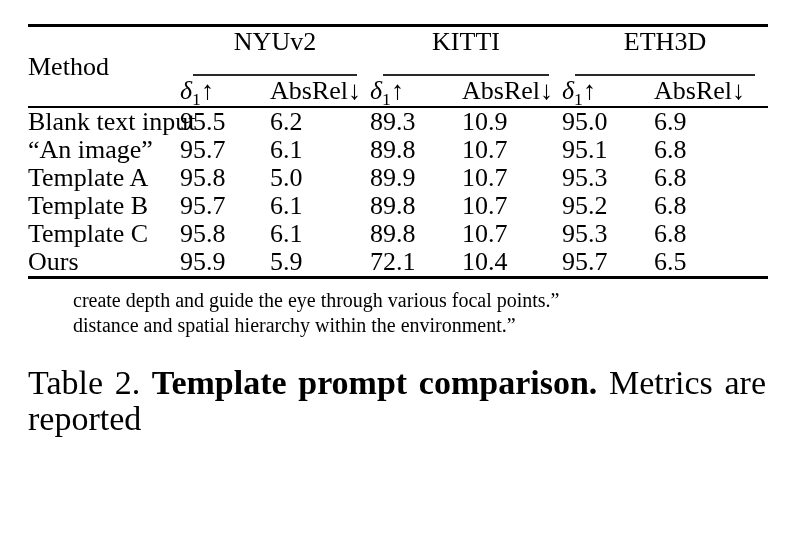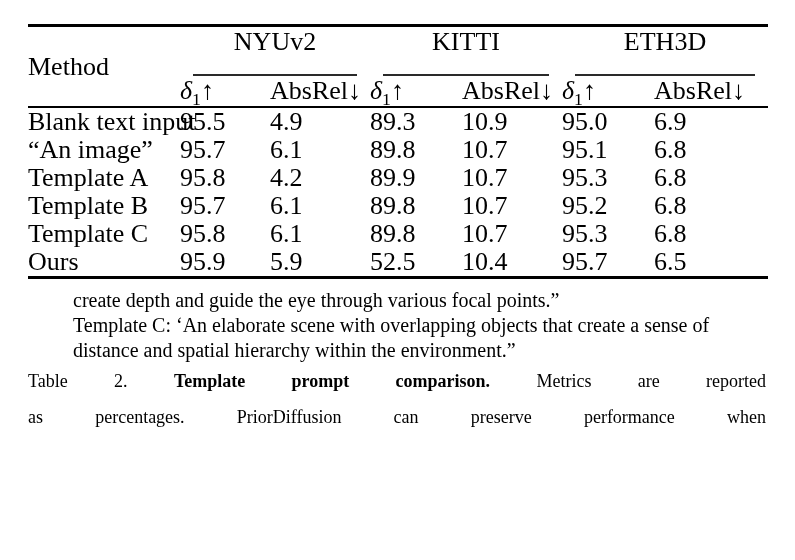--- a/index.html
+++ b/index.html
@@ -78,22 +78,23 @@
   
   .footnotes {
     margin: 9px 0 0 45px;
     font-size: 20px;
     line-height: 25px;
   }
   .footnote-line { white-space: nowrap; }
 
   
   .caption {
+    margin-top: 27px;
     width: 738px;
-    font-size: 18px;
+    font-size: 34px;
     line-height: 36px;
   }
   .caption-line.justified {
     text-align: justify;
     text-align-last: justify;
   }
   .caption .bold { font-weight: bold; }
 </style>
 </head>
 <body>
@@ -142,39 +143,39 @@
           </th>
           <th class="metric-hd">
             <span>AbsRel</span><span>↓</span>
           </th>
         </tr>
       </thead>
       <tbody>
           <tr>
             <td class="method-cell">Blank text input</td>
             <td class="value-cell">95.5</td>
-            <td class="value-cell">4.9</td>
+            <td class="value-cell">6.2</td>
             <td class="value-cell">89.3</td>
             <td class="value-cell">10.9</td>
             <td class="value-cell">95.0</td>
             <td class="value-cell">6.9</td>
           </tr>
           <tr>
             <td class="method-cell">“An image”</td>
             <td class="value-cell">95.7</td>
             <td class="value-cell">6.1</td>
             <td class="value-cell">89.8</td>
             <td class="value-cell">10.7</td>
             <td class="value-cell">95.1</td>
             <td class="value-cell">6.8</td>
           </tr>
           <tr>
             <td class="method-cell">Template A</td>
             <td class="value-cell">95.8</td>
-            <td class="value-cell">4.2</td>
+            <td class="value-cell">5.0</td>
             <td class="value-cell">89.9</td>
             <td class="value-cell">10.7</td>
             <td class="value-cell">95.3</td>
             <td class="value-cell">6.8</td>
           </tr>
           <tr>
             <td class="method-cell">Template B</td>
             <td class="value-cell">95.7</td>
             <td class="value-cell">6.1</td>
             <td class="value-cell">89.8</td>
@@ -188,37 +189,35 @@
             <td class="value-cell">6.1</td>
             <td class="value-cell">89.8</td>
             <td class="value-cell">10.7</td>
             <td class="value-cell">95.3</td>
             <td class="value-cell">6.8</td>
           </tr>
           <tr class="bold-row">
             <td class="method-cell">Ours</td>
             <td class="value-cell">95.9</td>
             <td class="value-cell">5.9</td>
-            <td class="value-cell">52.5</td>
+            <td class="value-cell">72.1</td>
             <td class="value-cell">10.4</td>
             <td class="value-cell">95.7</td>
             <td class="value-cell">6.5</td>
           </tr>
         </tbody>
     </table>
 
     <div class="footnotes">
       <div class="footnote-line">create depth and guide the eye through various focal points.”</div>
-      <div class="footnote-line">Template C: ‘An elaborate scene with overlapping objects that create a sense of</div>
       <div class="footnote-line">distance and spatial hierarchy within the environment.”</div>
     </div>
 
     <div class="caption">
       <div class="caption-line justified">
         <span>Table 2.</span>
         <span class="bold">Template prompt comparison.</span>
         <span>Metrics are reported</span>
       </div>
-      <div class="caption-line justified">as percentages.  PriorDiffusion can preserve performance when</div>
     </div>
 
   </div>
 </div>
 
 </body></html>

